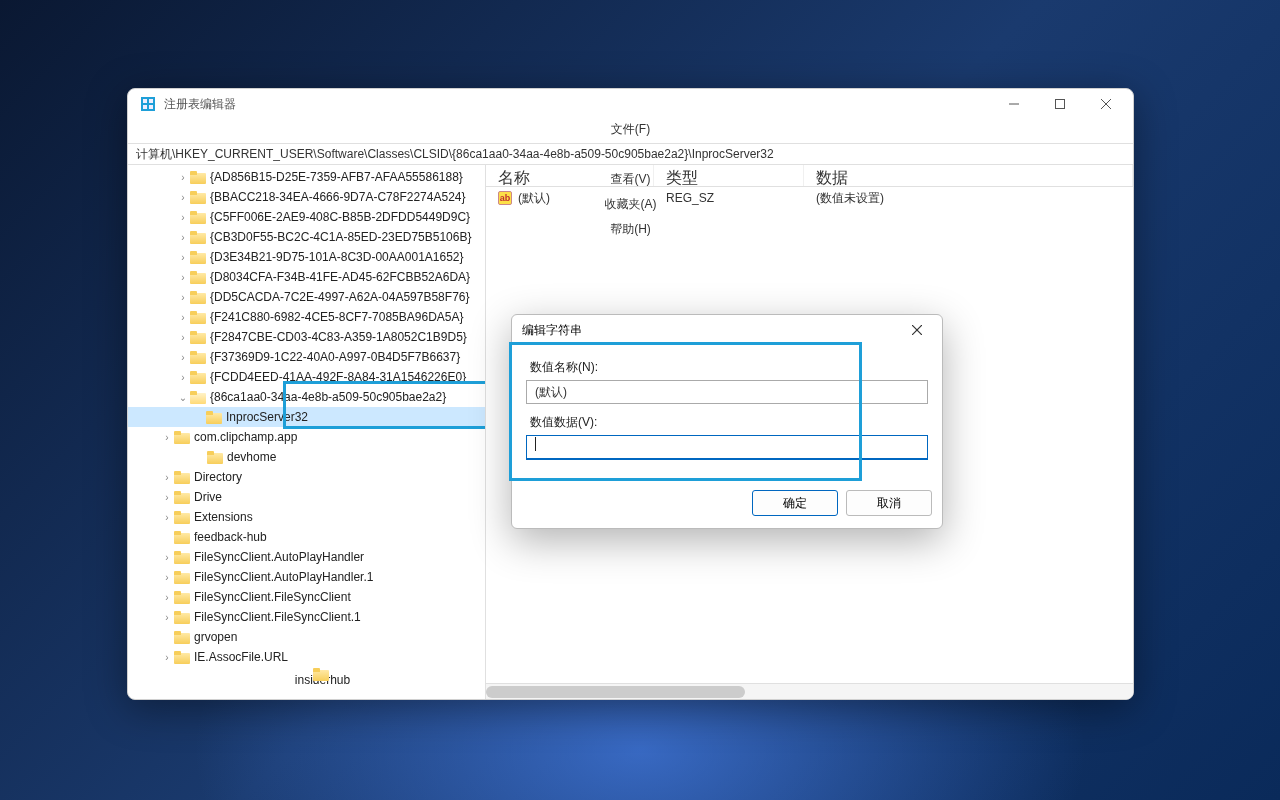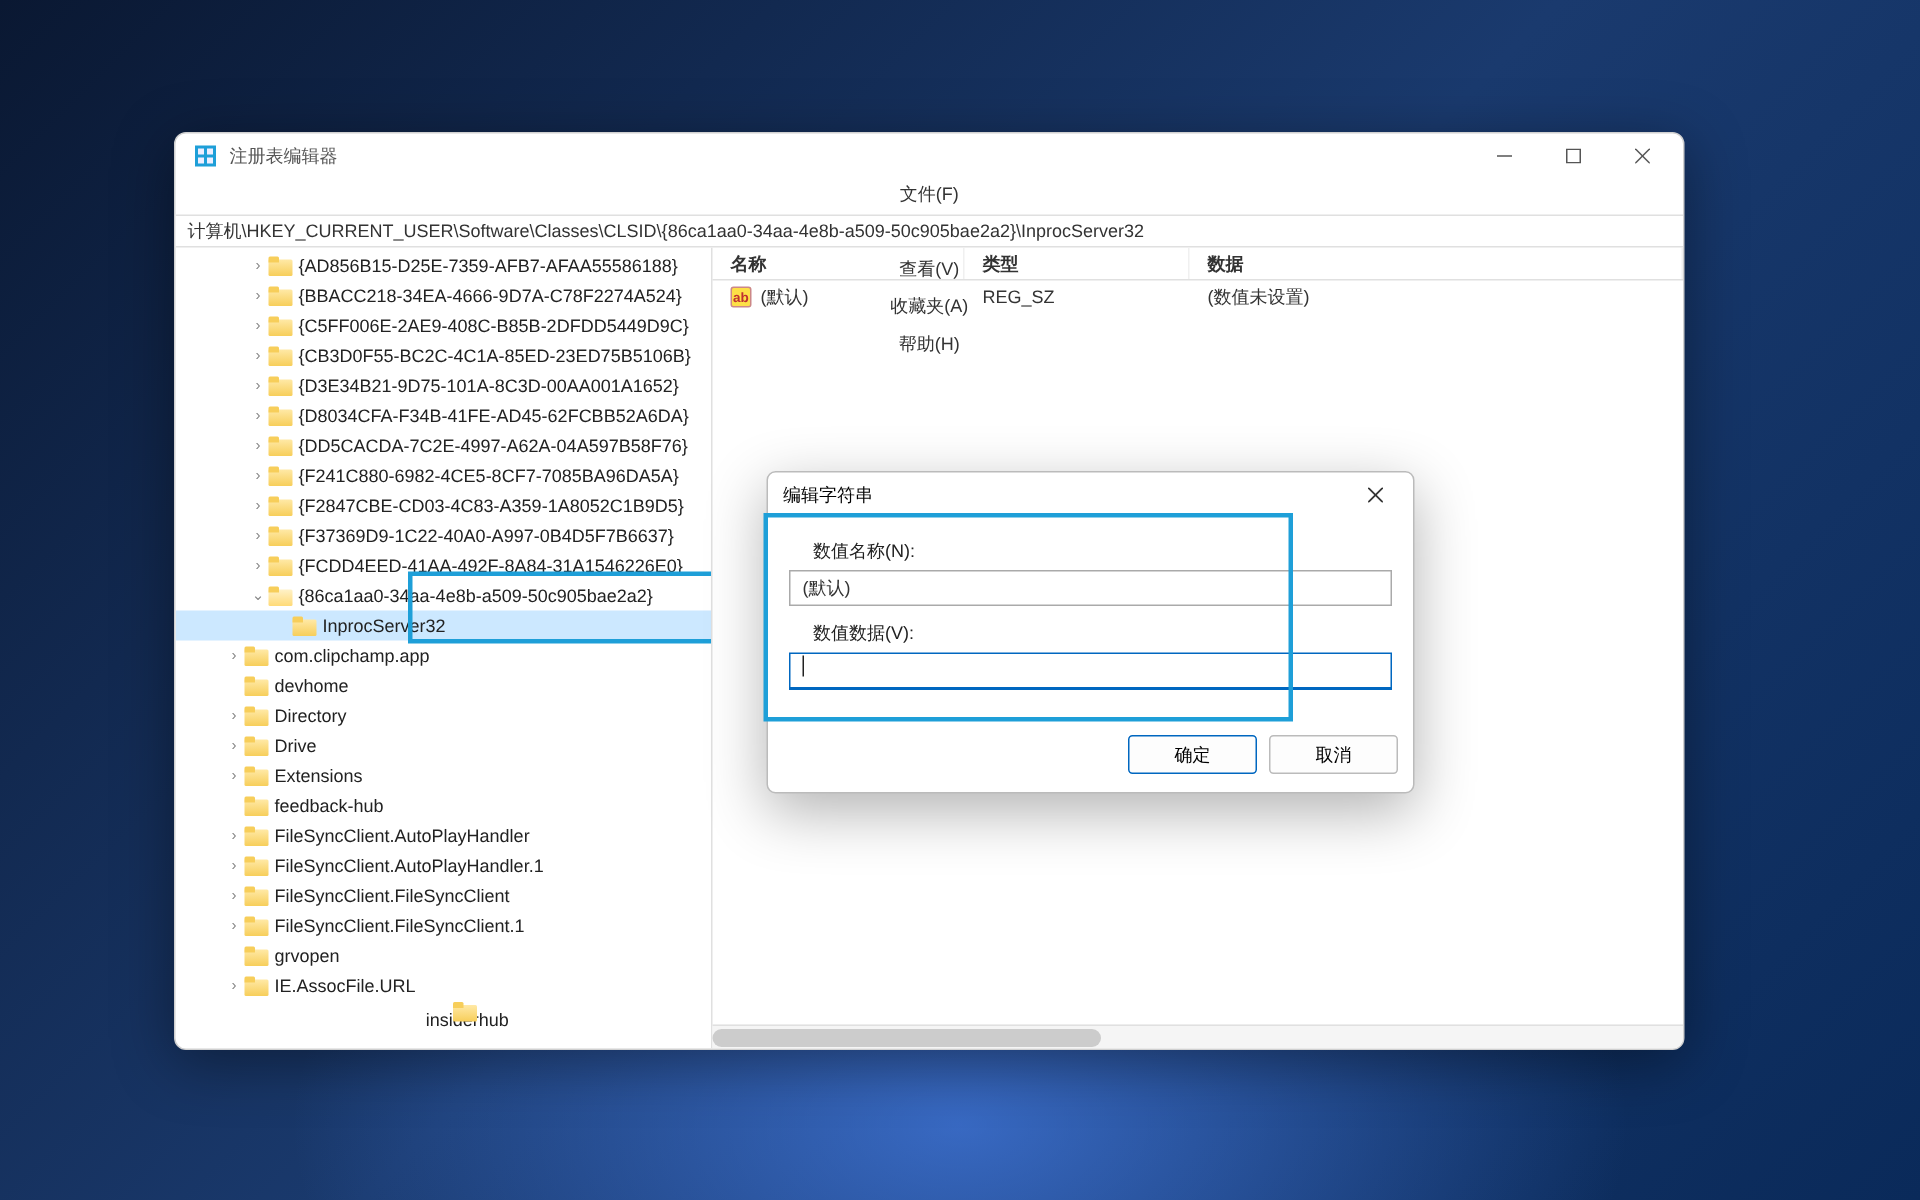--- a/index.html
+++ b/index.html
@@ -1,18 +1,18 @@
 <!DOCTYPE html>
 <html><head>
 <meta charset="utf-8">
 <style>
 * { margin: 0; padding: 0; box-sizing: border-box; font-family: "Segoe UI", "Microsoft YaHei", sans-serif; }
 body { background: linear-gradient(135deg, #0a1832 0%, #1a3a6e 50%, #0a2a5a 100%); width: 1280px; height: 800px; overflow: hidden; position: relative; }
 .bloom { position: absolute; bottom: -200px; left: 50%; transform: translateX(-50%); width: 900px; height: 500px; background: radial-gradient(ellipse at center, rgba(80,140,255,0.6) 0%, rgba(80,140,255,0) 70%); pointer-events: none; }
-.window { position: absolute; left: 116px; top: 88px; width: 1007px; height: 612px; background: #fff; border-radius: 8px; box-shadow: 0 8px 40px rgba(0,0,0,0.4); display: flex; flex-direction: column; overflow: hidden; border: 1px solid #d0d0d0; }
+.window { position: absolute; left: 127px; top: 88px; width: 1007px; height: 612px; background: #fff; border-radius: 8px; box-shadow: 0 8px 40px rgba(0,0,0,0.4); display: flex; flex-direction: column; overflow: hidden; border: 1px solid #d0d0d0; }
 .titlebar { height: 30px; display: flex; align-items: center; padding: 0 4px; }
 .app-icon { width: 16px; height: 16px; margin: 0 8px; }
 .app-icon svg { display: block; }
 .title { font-size: 12px; color: #555; }
 .title-spacer { flex: 1; }
 .win-btn { width: 46px; height: 30px; display: flex; align-items: center; justify-content: center; color: #555; }
 .menubar { height: 24px; display: flex; align-items: center; padding: 0 6px; gap: 4px; font-size: 12px; color: #333; flex-direction: column; }
 .menu-item { padding: 2px 6px; }
 .addrbar { height: 22px; border-top: 1px solid #e0e0e0; border-bottom: 1px solid #e0e0e0; display: flex; align-items: center; padding: 0 8px; font-size: 12px; color: #333; background: #fff; }
 .content { flex: 1; display: flex; overflow: hidden; }
@@ -22,40 +22,40 @@
 .tree-toggle { width: 14px; display: inline-flex; align-items: center; justify-content: center; color: #888; font-size: 10px; }
 .folder-icon { width: 16px; height: 14px; margin-right: 4px; display: inline-block; position: relative; }
 .folder-icon::before { content: ""; position: absolute; top: 3px; left: 0; width: 16px; height: 11px; background: linear-gradient(to bottom, #ffe9a6, #f7ce5a); border-radius: 0 1px 1px 1px; }
 .folder-icon::after { content: ""; position: absolute; top: 1px; left: 0; width: 7px; height: 4px; background: #f7ce5a; border-radius: 1px 1px 0 0; }
 .folder-icon.open::before { background: linear-gradient(to bottom, #fff2c8, #ffda77); }
 .tree-label { }
 .tree-item.selected { background: #cce8ff; }
 .tree-item.selected .tree-label { }
 .highlight-box { position: absolute; border: 3px solid #1e9fd8; pointer-events: none; left: 155px; top: 216px; width: 301px; height: 48px; }
 .right-pane { flex: 1; display: flex; flex-direction: column; position: relative; }
-.list-header { display: flex; height: 22px; border-bottom: 1px solid #e0e0e0; font-size: 12px; color: #333; font-weight: bold; }
+.list-header { display: flex; height: 22px; border-bottom: 1px solid #e0e0e0; font-size: 16px; color: #333; }
 .lh-col { padding: 3px 12px; border-right: 1px solid #f0f0f0; }
 .lh-col.name { width: 168px; }
 .lh-col.type { width: 150px; }
 .lh-col.data { flex: 1; }
 .list-body { flex: 1; }
 .list-row { display: flex; height: 22px; align-items: center; font-size: 12px; color: #333; }
 .lr-col { padding: 0 12px; display: flex; align-items: center; gap: 6px; }
 .lr-col.name { width: 168px; }
 .lr-col.type { width: 150px; }
 .lr-col.data { flex: 1; }
 .string-icon { width: 14px; height: 14px; display: inline-flex; align-items: center; justify-content: center; font-size: 9px; font-weight: bold; color: #c03030; border: 1px solid #c88; border-radius: 2px; background: #fde047; }
 .hsb { height: 16px; border-top: 1px solid #e0e0e0; background: #f5f5f5; display: flex; }
 .hsb-track { flex: 1; position: relative; }
 .hsb-thumb { position: absolute; left: 0; top: 2px; width: 40%; height: 12px; background: #ccc; border-radius: 6px; }
 .dialog { position: absolute; left: 511px; top: 314px; width: 432px; height: 215px; background: #fff; border: 1px solid #bbb; border-radius: 6px; box-shadow: 0 12px 40px rgba(0,0,0,0.3); display: flex; flex-direction: column; font-size: 12px; }
 .dialog-title { height: 30px; display: flex; align-items: center; padding: 0 10px; }
 .dialog-close { margin-left: auto; width: 30px; height: 28px; display: flex; align-items: center; justify-content: center; }
 .dialog-body { padding: 10px 14px 0 14px; flex: 1; }
-.field-label { margin: 4px 0 4px 16px; color: #222; }
+.field-label { margin: 4px 0 4px 4px; color: #222; }
 .field-input { width: 100%; height: 24px; border: 1px solid #888; padding: 0 8px; font-size: 12px; outline: none; background: #fff; }
 .field-input.readonly { background: #fff; color: #333; border: 1px solid #aaa; }
 .field-input.focus { border: 1px solid #0067c0; border-bottom: 2px solid #0067c0; height: 25px; }
 .caret { display: inline-block; width: 1px; height: 14px; background: #222; vertical-align: middle; animation: blink 1s step-start infinite; }
 @keyframes blink { 50% { opacity: 0; } }
 .dialog-buttons { display: flex; justify-content: flex-end; gap: 8px; padding: 8px 10px 12px 10px; }
 .dlg-btn { width: 86px; height: 26px; border: 1px solid #bbb; background: #fdfdfd; border-radius: 3px; font-size: 12px; display: flex; align-items: center; justify-content: center; }
 .dlg-btn.primary { border: 1px solid #0067c0; }
 .dialog-focus-box { position: absolute; border: 3px solid #1e9fd8; pointer-events: none; left: 509px; top: 342px; width: 353px; height: 139px; }
 ::-webkit-scrollbar { width: 16px; height: 16px; }
@@ -176,21 +176,21 @@
           <div class="tree-item selected" style="padding-left: 64px; align-items: center;">
             <span class="tree-toggle"></span>
             <span class="folder-icon"></span>
             <span class="tree-label">InprocServer32</span>
           </div>
           <div class="tree-item" style="padding-left: 32px;">
             <span class="tree-toggle">›</span>
             <span class="folder-icon"></span>
             <span class="tree-label">com.clipchamp.app</span>
           </div>
-          <div class="tree-item" style="padding-left: 32px;">
+          <div class="tree-item" style="padding-left: 32px; margin-left: 33px;">
             <span class="tree-toggle"></span>
             <span class="folder-icon"></span>
             <span class="tree-label">devhome</span>
           </div>
           <div class="tree-item" style="padding-left: 32px;">
             <span class="tree-toggle">›</span>
             <span class="folder-icon"></span>
             <span class="tree-label">Directory</span>
           </div>
           <div class="tree-item" style="padding-left: 32px;">

